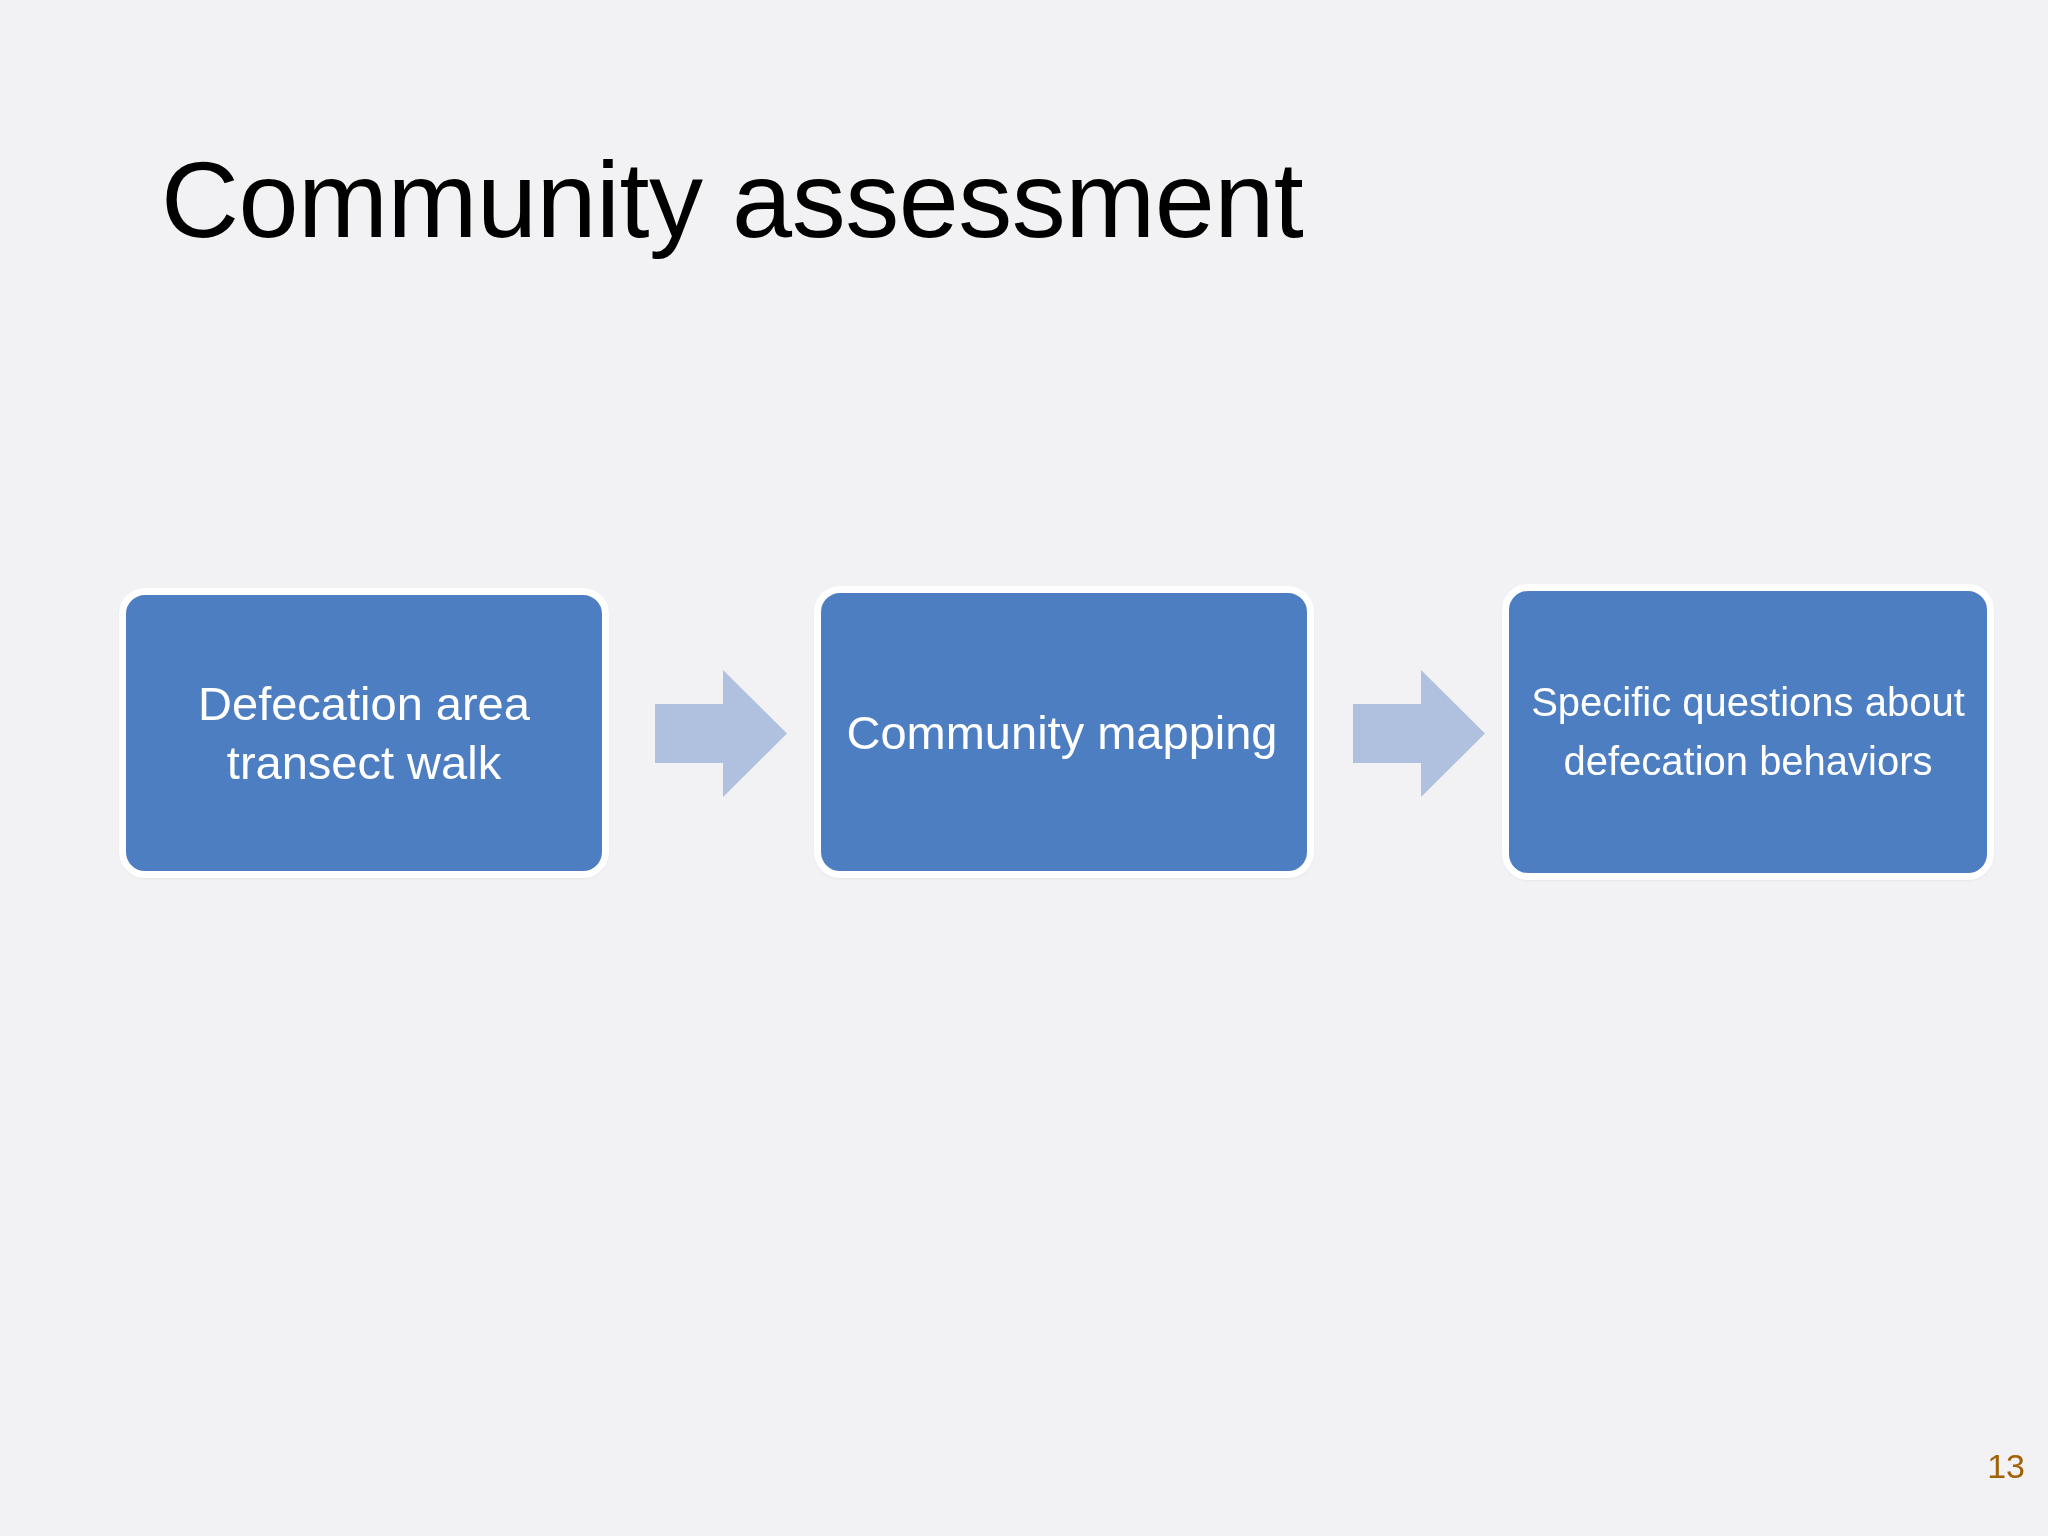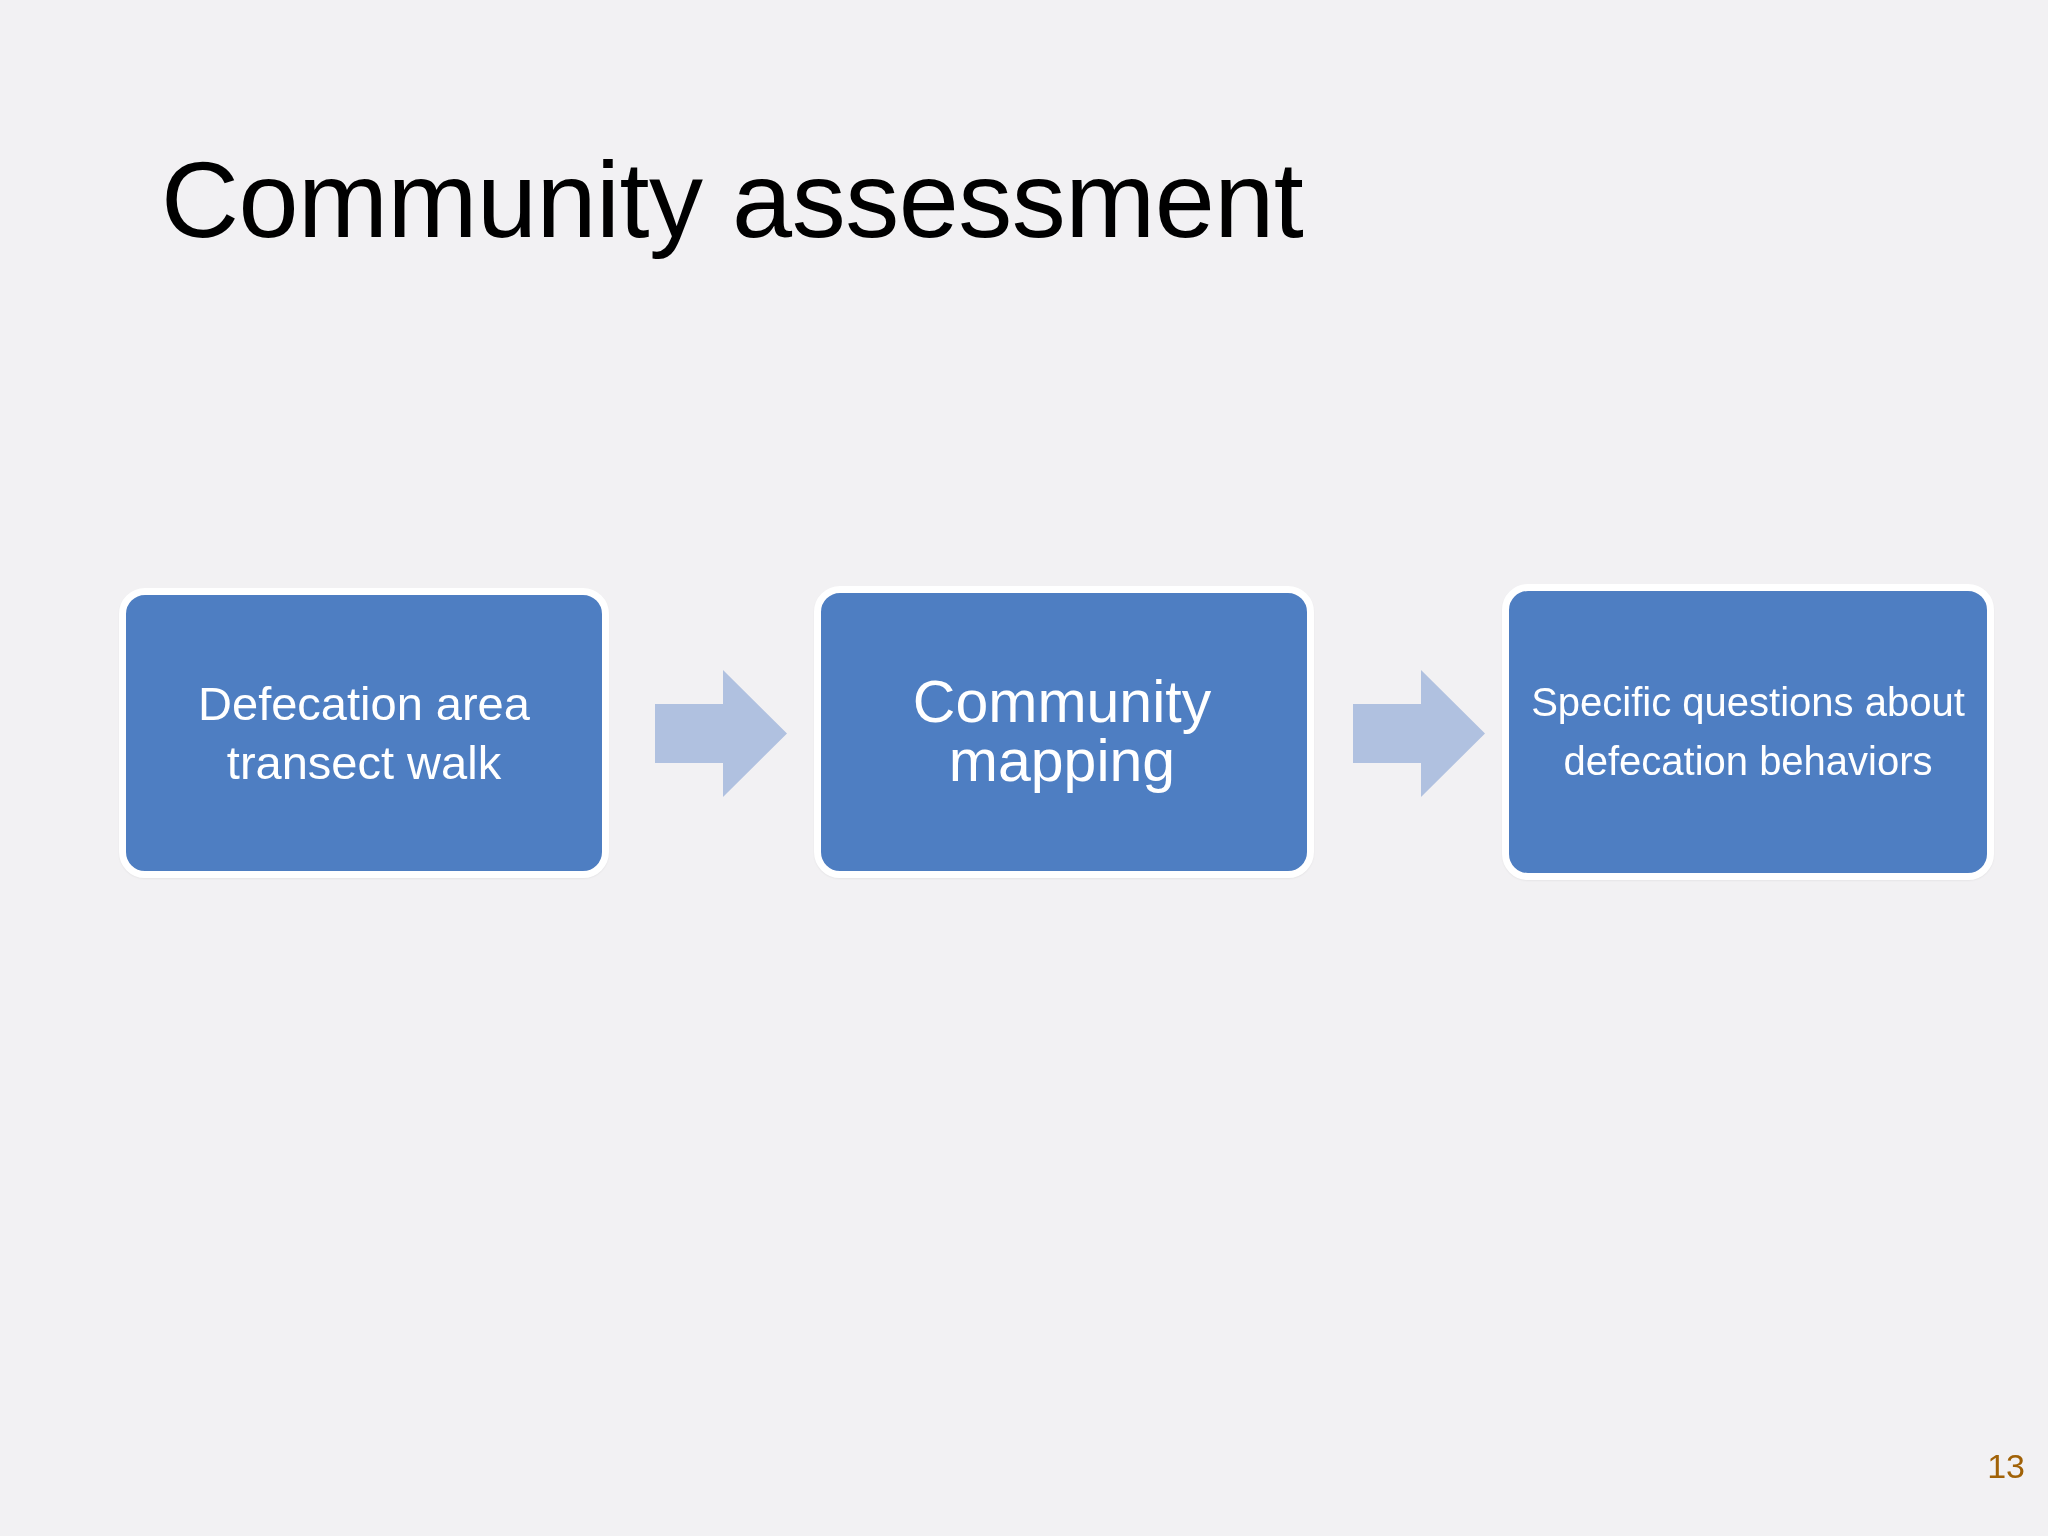--- a/index.html
+++ b/index.html
@@ -80,21 +80,21 @@
     height: 290px;
     font-size: 47px;
     line-height: 59px;
   }
 
   #box-2 {
     left: 775px;
     top: 8px;
     width: 500px;
     height: 292px;
-    font-size: 59px;
+    font-size: 47px;
     line-height: 59px;
     padding-left: 6px;
   }
 
   #box-3 {
     left: 1463px;
     top: 6px;
     width: 492px;
     height: 296px;
     font-size: 40px;

